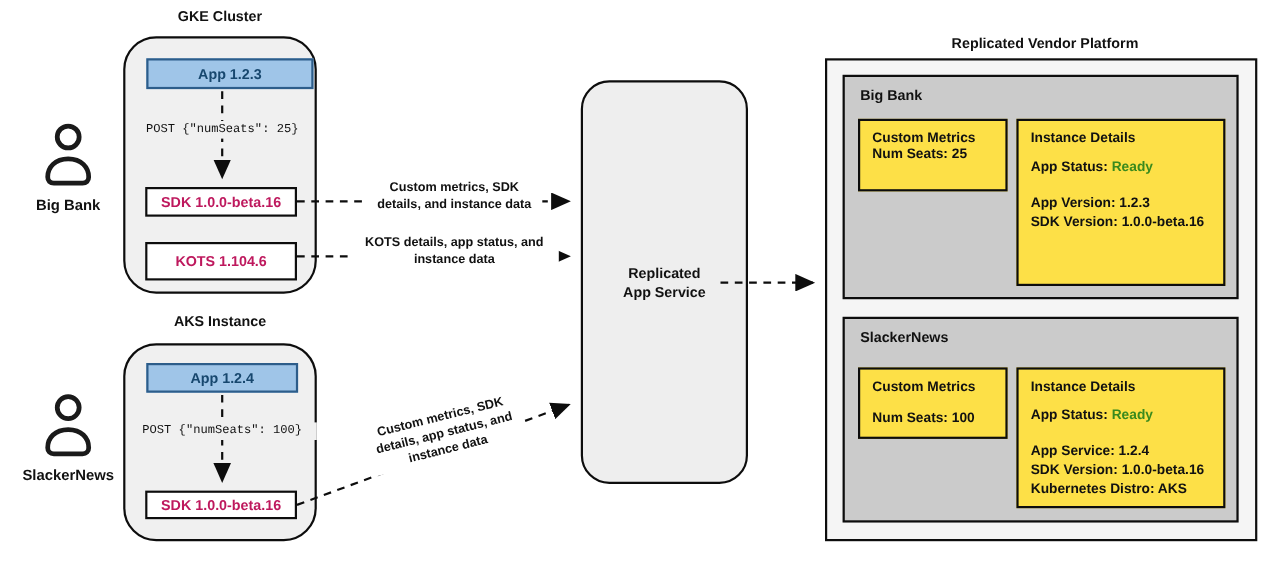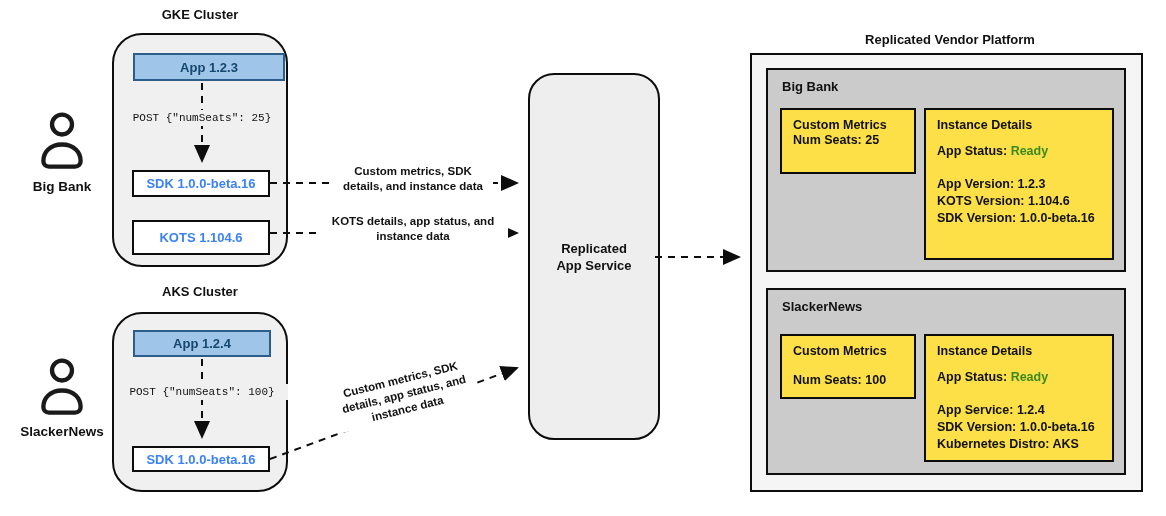--- a/index.html
+++ b/index.html
@@ -14,21 +14,21 @@
   svg.connectors{position:absolute;left:0;top:0;width:1166px;height:516px;pointer-events:none;z-index:2;}
   .z1{z-index:1;} .z3{z-index:3;}
 
   .actor-label{font-weight:bold;font-size:13.5px;color:#111;text-align:center;}
   .cluster{background:var(--cluster-gray);border:2.5px solid var(--line-black);border-radius:30px;}
   .cluster-title{font-weight:bold;font-size:13px;color:#111;text-align:center;}
   .app-box{background:var(--app-fill);border:2px solid var(--app-border);color:var(--app-text);
            font-weight:bold;font-size:13px;display:flex;align-items:center;justify-content:center;}
   .post-label{font-family:"Liberation Mono",monospace;font-size:11px;color:#111;background:var(--cluster-gray);
               text-align:center;line-height:16px;white-space:nowrap;}
-  .comp-box{background:#fff;border:2px solid var(--line-black);font-weight:bold;font-size:13px;color:#3b82f6;
+  .comp-box{background:#fff;border:2px solid var(--line-black);font-weight:bold;font-size:13px;color:#be185d;
             display:flex;align-items:center;justify-content:center;white-space:nowrap;}
   .flow-label{font-weight:bold;font-size:11.5px;line-height:15px;color:#111;background:#fff;
               text-align:center;white-space:pre-line;}
   .service-box{background:var(--service-gray);border:2.5px solid var(--line-black);border-radius:26px;
                display:flex;align-items:center;justify-content:center;}
   .service-label{font-weight:bold;font-size:13px;line-height:17px;color:#111;text-align:center;white-space:pre-line;}
   .platform-title{font-weight:bold;font-size:13px;color:#111;text-align:center;}
   .platform-outer{background:var(--platform-gray);border:2.5px solid var(--line-black);}
   .section{position:absolute;background:var(--section-gray);border:2px solid var(--line-black);}
   .section-name{position:absolute;left:14px;top:9px;font-weight:bold;font-size:13px;color:#111;}
@@ -74,54 +74,53 @@
 </div>
 <div class="abs z1 actor-label" style="left:12px;top:424px;width:100px;">SlackerNews</div>
 
 <div class="abs cluster-title z1" style="left:112px;top:7px;width:176px;">GKE Cluster</div>
 <div class="abs cluster z1" style="left:112px;top:33px;width:176px;height:234px;"></div>
 <div class="abs app-box z3" style="left:133px;top:53px;width:152px;height:28px;">App 1.2.3</div>
 <div class="abs post-label z3" style="left:120px;top:110px;width:164px;">POST {"numSeats": 25}</div>
 <div class="abs comp-box z3" style="left:132px;top:170px;width:138px;height:27px;">SDK 1.0.0-beta.16</div>
 <div class="abs comp-box z3" style="left:132px;top:220px;width:138px;height:35px;">KOTS 1.104.6</div>
 
-<div class="abs cluster-title z1" style="left:112px;top:284px;width:176px;">AKS Cluster</div>
+<div class="abs cluster-title z1" style="left:112px;top:284px;width:176px;">AKS Instance</div>
 <div class="abs cluster z1" style="left:112px;top:312px;width:176px;height:180px;"></div>
 <div class="abs app-box z3" style="left:133px;top:330px;width:138px;height:27px;">App 1.2.4</div>
 <div class="abs post-label z3" style="left:116px;top:384px;width:172px;">POST {"numSeats": 100}</div>
 <div class="abs comp-box z3" style="left:132px;top:446px;width:138px;height:26px;">SDK 1.0.0-beta.16</div>
 
 <div class="abs flow-label z3" style="left:333px;top:164px;width:160px;">Custom metrics, SDK
 details, and instance data</div>
 <div class="abs flow-label z3" style="left:318px;top:214px;width:190px;">KOTS details, app status, and
 instance data</div>
 <div class="abs flow-label z3" style="left:333px;top:372px;width:142px;transform:rotate(-14deg);">Custom metrics, SDK
 details, app status, and
 instance data</div>
 
-<div class="abs service-box z1" style="left:528px;top:73px;width:132px;height:367px;">
+<div class="abs service-box z1" style="left:528px;top:73px;width:152px;height:367px;">
   <div class="service-label">Replicated
 App Service</div>
 </div>
 
 <div class="abs platform-title z1" style="left:790px;top:32px;width:320px;">Replicated Vendor Platform</div>
 <div class="abs platform-outer z1" style="left:750px;top:53px;width:393px;height:439px;">
 
   <div class="section" style="left:14px;top:13px;width:360px;height:204px;">
     <div class="section-name">Big Bank</div>
     <div class="card" style="left:12px;top:38px;width:136px;height:66px;">
       <div class="card-title">Custom Metrics</div>
       <div class="card-line" style="margin-top:0;">Num Seats: 25</div>
     </div>
     <div class="card" style="left:156px;top:38px;width:190px;height:152px;">
       <div class="card-title">Instance Details</div>
       <div class="card-line status-line"><span>App Status:</span> <span class="ready">Ready</span></div>
       <div class="detail-lines">
         <div class="card-line">App Version: 1.2.3</div>
-        <div class="card-line">KOTS Version: 1.104.6</div>
         <div class="card-line">SDK Version: 1.0.0-beta.16</div>
       </div>
     </div>
   </div>
 
   <div class="section" style="left:14px;top:233px;width:360px;height:187px;">
     <div class="section-name">SlackerNews</div>
     <div class="card" style="left:12px;top:44px;width:136px;height:65px;">
       <div class="card-title">Custom Metrics</div>
       <div class="card-line" style="margin-top:14px;">Num Seats: 100</div>

